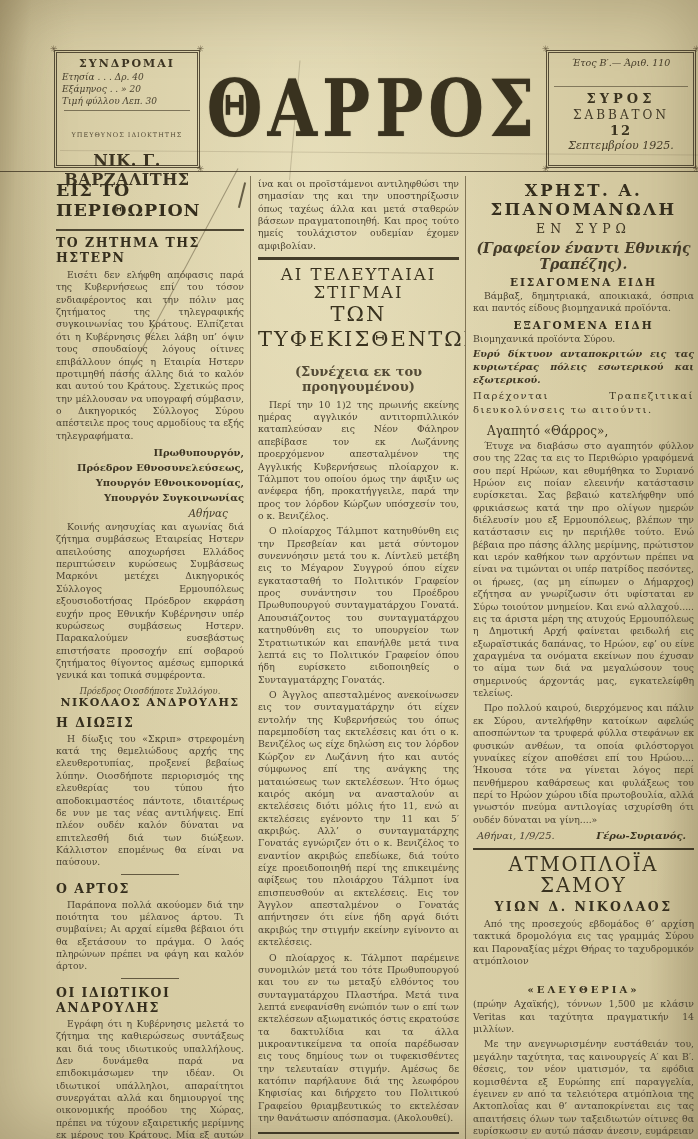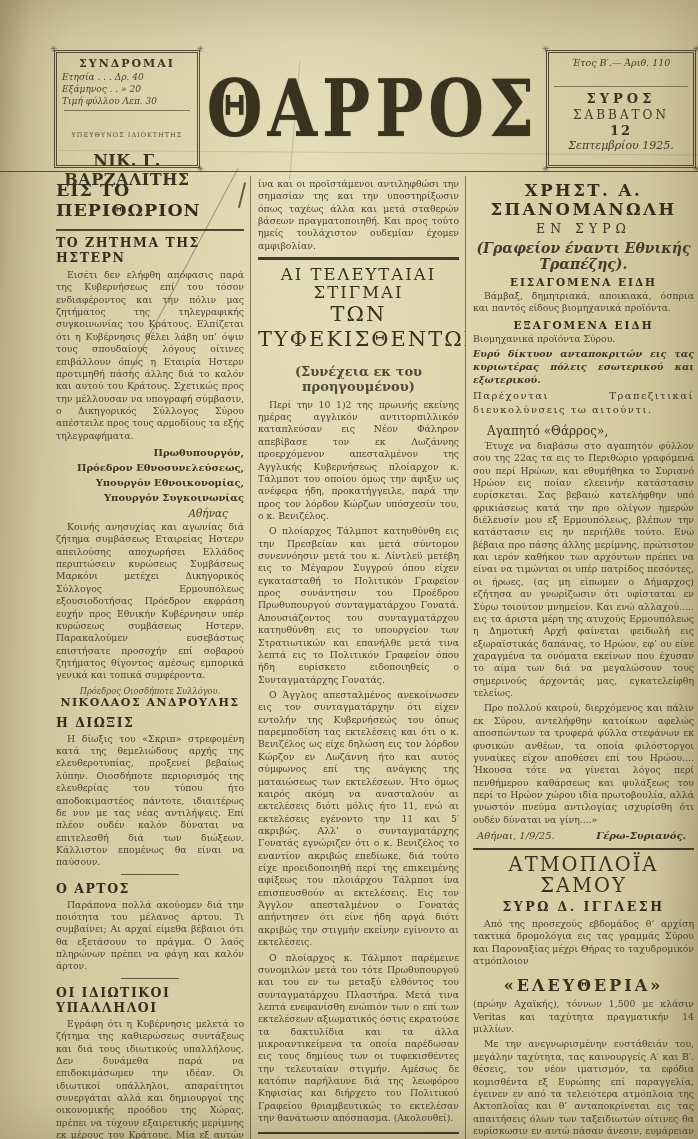--- a/index.html
+++ b/index.html
@@ -83,21 +83,21 @@
   .spaced-note{font-size:10px;letter-spacing:1.5px;text-align:justify;margin:2px 0;line-height:1.45;color:#3d3523;}
 
   .letter-salut{font-size:12px;text-indent:14px;margin:6px 0 2px;color:#3d3523;}
   .letter-sig-row{display:flex;justify-content:space-between;font-size:10px;margin:4px 8px 2px 4px;}
   .letter-date{font-style:italic;color:#4a4232;}
   .letter-name{font-weight:bold;font-style:italic;color:#39321f;}
   .hr-heavy{border:none;border-top:2.5px solid rgba(50,43,27,.9);margin:7px 0 4px;}
 
   .ship-title{font-size:19.5px;letter-spacing:2px;text-align:center;margin:2px 0 0;color:#39321f;line-height:1.1;}
   .ship-sub{font-size:12.5px;font-weight:bold;letter-spacing:2.5px;text-align:center;margin:2px 0 4px;color:#352e1d;}
-  .ship-name{font-size:16px;font-weight:bold;letter-spacing:3px;text-align:center;margin:9px 0 3px;color:#39321f;}
+  .ship-name{font-size:10px;font-weight:bold;letter-spacing:3px;text-align:center;margin:17px 0 3px;color:#39321f;}
 </style>
 </head>
 <body>
 
 <div class="page">
   <div class="scratch s1"></div>
   <div class="scratch s2"></div>
   <div class="scratch s3"></div>
 
   <header class="masthead">
@@ -146,21 +146,21 @@
       <div class="place-right">Αθήνας</div>
       <p class="body">Κοινής ανησυχίας και αγωνίας διά ζήτημα συμβάσεως Εταιρείας Ηστερν απειλούσης αποχωρήσει Ελλάδος περιπτώσειν κυρώσεως Συμβάσεως Μαρκόνι μετέχει Δικηγορικός Σύλλογος Ερμουπόλεως εξουσιοδοτήσας Πρόεδρον εκφράση ευχήν προς Εθνικήν Κυβέρνησιν υπέρ κυρώσεως συμβάσεως Ηστερν. Παρακαλούμεν ευσεβάστως επιστήσατε προσοχήν επί σοβαρού ζητήματος θίγοντος αμέσως εμπορικά γενικά και τοπικά συμφέροντα.</p>
       <div class="sig-role">Πρόεδρος Οιοσδήποτε Συλλόγου.</div>
       <div class="sig-name">ΝΙΚΟΛΑΟΣ ΑΝΔΡΟΥΛΗΣ</div>
       <h3 class="section">Η ΔΙΩΞΙΣ</h3>
       <p class="body">Η δίωξις του «Σκριπ» στρεφομένη κατά της θεμελιώδους αρχής της ελευθεροτυπίας, προξενεί βεβαίως λύπην. Οιοσδήποτε περιορισμός της ελευθερίας του τύπου ήτο αποδοκιμαστέος πάντοτε, ιδιαιτέρως δε νυν με τας νέας αντιλήψεις. Επί πλέον ουδέν καλόν δύναται να επιτελεσθή διά των διώξεων. Κάλλιστον επομένως θα είναι να παύσουν.</p>
       <hr class="hr-short">
       <h3 class="section">Ο ΑΡΤΟΣ</h3>
       <p class="body">Παράπονα πολλά ακούομεν διά την ποιότητα του μέλανος άρτου. Τι συμβαίνει; Αι αρχαί είμεθα βέβαιοι ότι θα εξετάσουν το πράγμα. Ο λαός πληρώνων πρέπει να φάγη και καλόν άρτον.</p>
       <hr class="hr-short">
-      <h3 class="section">ΟΙ ΙΔΙΩΤΙΚΟΙ ΥΠΑΛΛΗΛΟΙ</h3>
+      <h3 class="section">ΟΙ ΙΔΙΩΤΙΚΟΙ ΑΝΔΡΟΥΛΗΣ</h3>
       <p class="body">Εγράφη ότι η Κυβέρνησις μελετά το ζήτημα της καθιερώσεως συντάξεως και διά τους ιδιωτικούς υπαλλήλους. Δεν δυνάμεθα παρά να επιδοκιμάσωμεν την ιδέαν. Οι ιδιωτικοί υπάλληλοι, απαραίτητοι συνεργάται αλλά και δημιουργοί της οικονομικής προόδου της Χώρας, πρέπει να τύχουν εξαιρετικής μερίμνης εκ μέρους του Κράτους. Μία εξ αυτών είναι αναμφισβητήτως η κατά την γεροντικήν ηλικίαν οικονομική εξασφάλισίς των διά συντάξεως, μετά πάροδον ωρισμένων ετών υπηρεσίας των. Θα είναι μία ικανοποίησις δι’ αυτούς, αλλά και συγχρόνως ενίσχυσις ήτις ωρισμένως θ’ αυξήση την διάρκειαν της εργασίας των, και τον πόθον των προς ανάπτυξιν των πλουτοπαραγωγικών δυνάμεων της Χώρας, υπέρ ων οφείλομεν να το ομολογήσωμεν μεγάλως συντελούν και οι ιδιωτικοί υπάλληλοι. Αλλ’ η σκέψις διά να πραγματοποιηθή χρειάζεται</p>
     </section>
 
     <div class="vrule"></div>
 
     <section class="col col2">
       <p class="body noindent">ίνα και οι προϊστάμενοι αντιληφθώσι την σημασίαν της και την υποστηρίξωσιν όπως ταχέως άλλα και μετά σταθερών βάσεων πραγματοποιηθή. Και προς τούτο ημείς τουλάχιστον ουδεμίαν έχομεν αμφιβολίαν.</p>
 
       <div class="headline-box">
         <div class="headline1">ΑΙ ΤΕΛΕΥΤΑΙΑΙ ΣΤΙΓΜΑΙ</div>
@@ -201,21 +201,21 @@
         <div class="letter-sig-row">
           <span class="letter-date">Αθήναι, 1/9/25.</span>
           <span class="letter-name">Γέρω-Συριανός.</span>
         </div>
       </div>
 
       <hr class="hr-heavy">
 
       <div>
         <div class="ship-title">ΑΤΜΟΠΛΟΪΑ ΣΑΜΟΥ</div>
-        <div class="ship-sub">ΣΥΡΩ Δ. ΙΓΓΛΕΣΗ</div>
+        <div class="ship-sub">ΥΙΩΝ Δ. ΝΙΚΟΛΑΟΣ</div>
         <p class="body">Από της προσεχούς εβδομάδος θ’ αρχίση τακτικά δρομολόγια εις τας γραμμάς Σύρου και Παροναξίας μέχρι Θήρας το ταχυδρομικόν ατμόπλοιον</p>
         <div class="ship-name">«ΕΛΕΥΘΕΡΙΑ»</div>
         <p class="body noindent">(πρώην Αχαϊκής), τόννων 1,500 με κλάσιν Veritas και ταχύτητα πραγματικήν 14 μιλλίων.</p>
         <p class="body">Με την ανεγνωρισμένην ευστάθειάν του, μεγάλην ταχύτητα, τας καινουργείς Α′ και Β′. θέσεις, τον νέον ιματισμόν, τα εφόδια κομισθέντα εξ Ευρώπης επί παραγγελία, έγεινεν εν από τα τελειότερα ατμόπλοια της Ακτοπλοΐας και θ’ ανταποκρίνεται εις τας απαιτήσεις όλων των ταξειδιωτών οίτινες θα ευρίσκωσιν εν αυτώ πάσαν άνεσιν, ευμάρειαν και περιποίησιν.</p>
 
       </div>
 
     </section>
   </div>
 </div>

